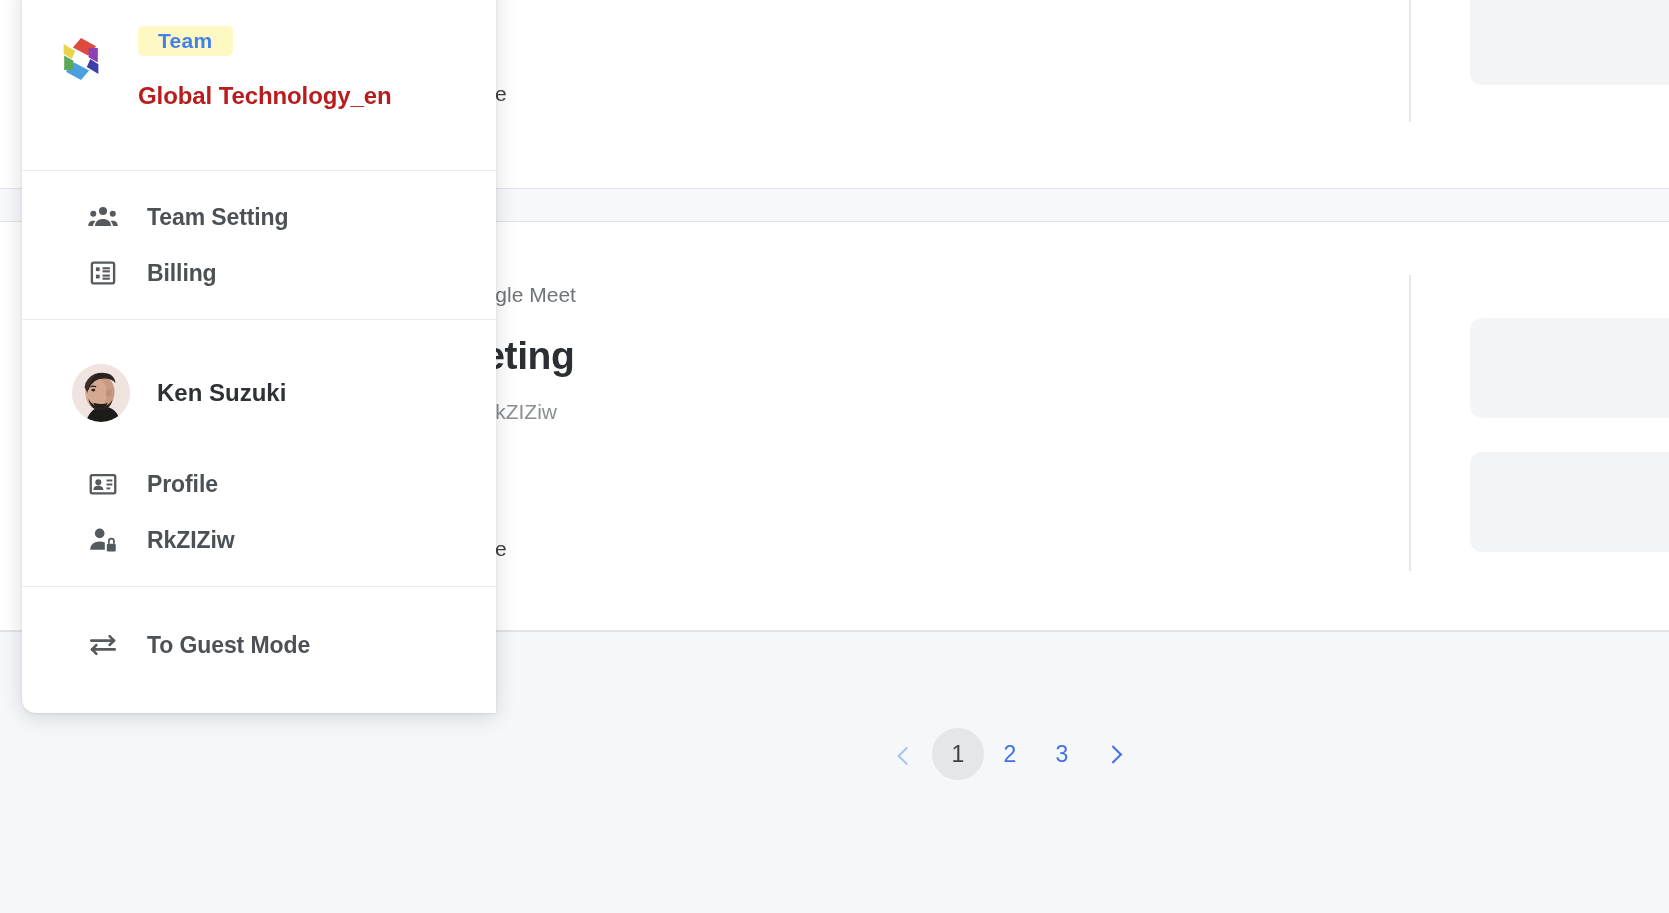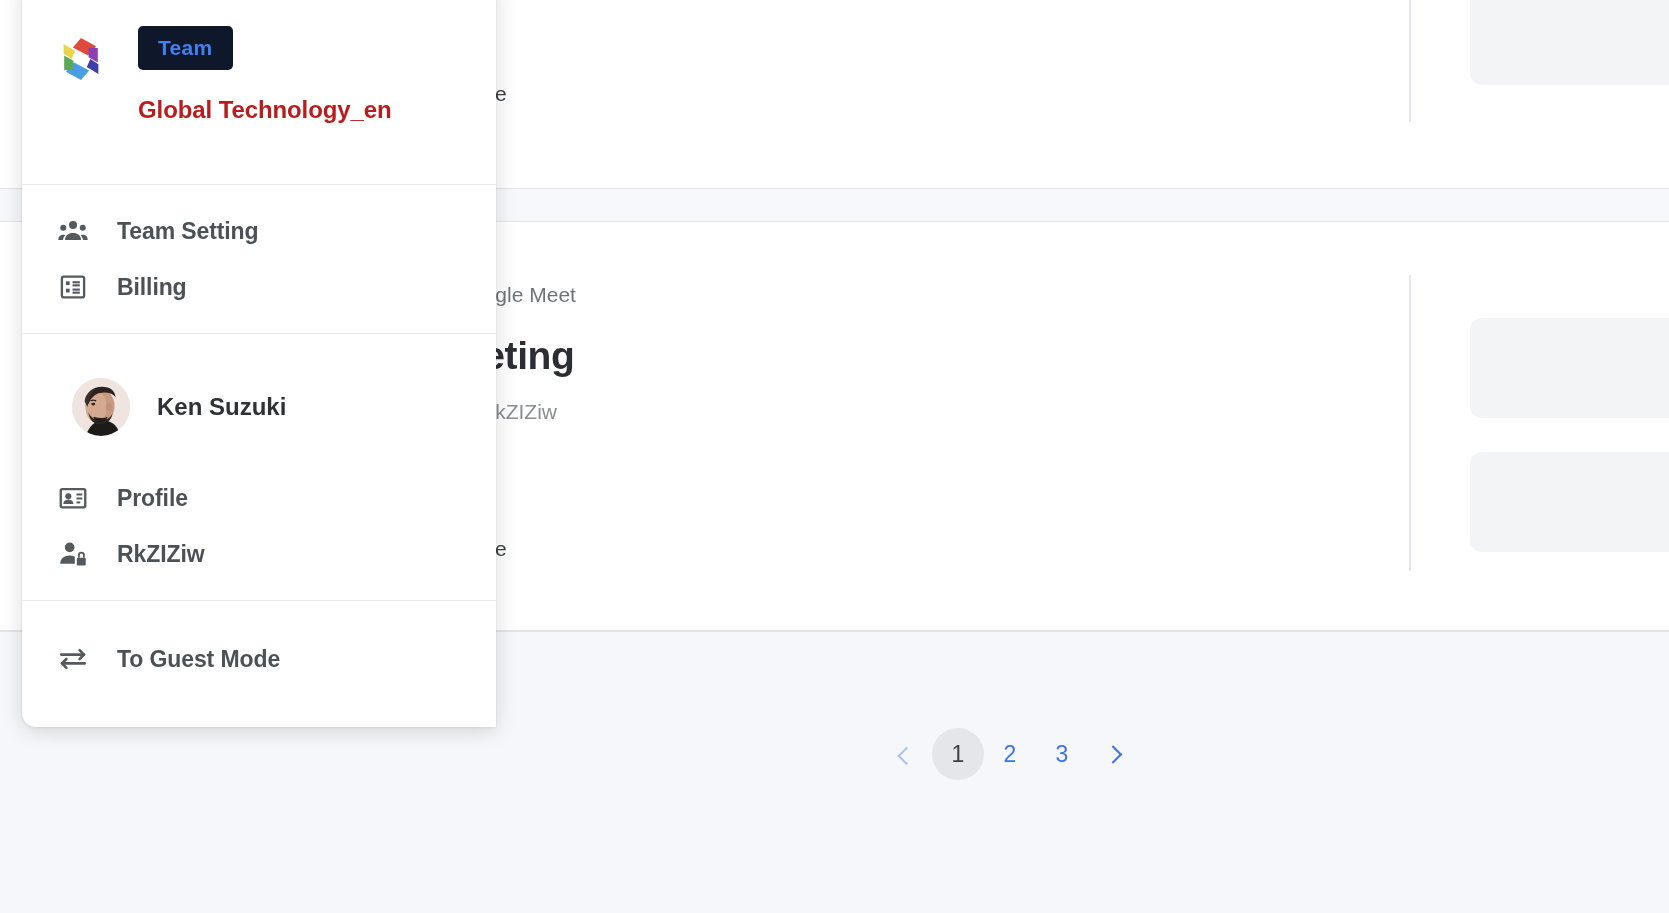--- a/index.html
+++ b/index.html
@@ -182,45 +182,45 @@
     margin-top: 4px;
     flex: 0 0 auto;
   }
   .team-meta {
     margin-left: 28px;
     display: flex;
     flex-direction: column;
     align-items: flex-start;
   }
   .team-badge {
-    background: #0f172a;
+    background: #fef9c3;
     color: #4080f0;
     font-size: 21px;
     font-weight: bold;
-    padding: 10px 20px;
+    padding: 3px 20px;
     border-radius: 5px;
     letter-spacing: 0.3px;
   }
   .team-name {
     margin-top: 26px;
     font-size: 24px;
     font-weight: bold;
     color: #b91c1c;
     letter-spacing: -0.1px;
   }
 
   
   .menu-list {
     padding: 18px 0 18px 0;
   }
   .menu-item {
     display: flex;
     align-items: center;
     height: 56px;
-    padding-left: 34px;
+    padding-left: 64px;
     cursor: pointer;
     text-decoration: none;
   }
   .menu-item .mi-icon {
     width: 34px;
     height: 30px;
     flex: 0 0 auto;
     display: flex;
     align-items: center;
     justify-content: center;

